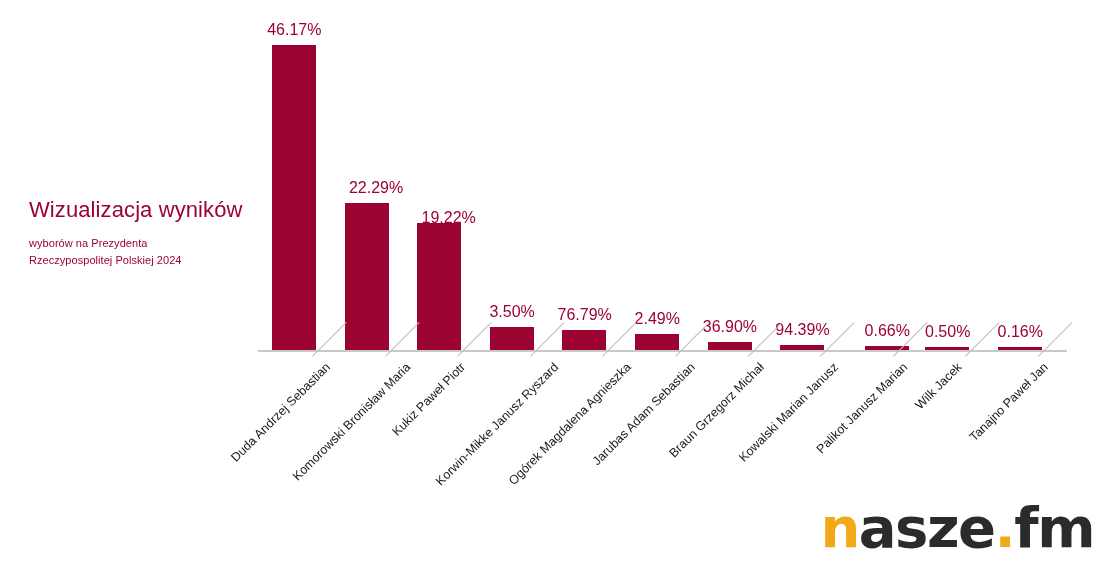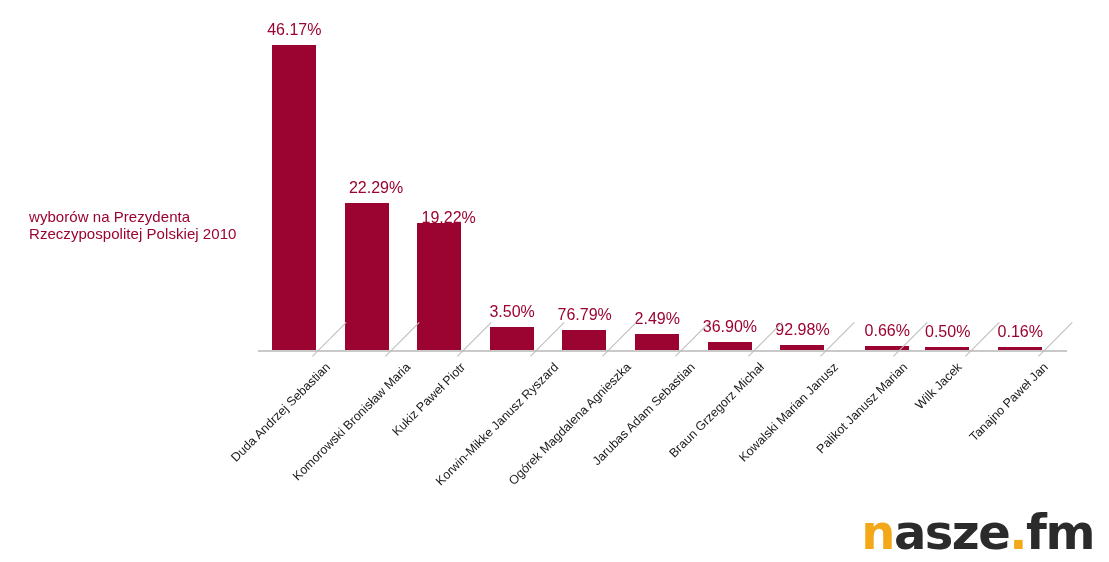--- a/index.html
+++ b/index.html
@@ -25,21 +25,21 @@
   }
   #chart-title {
     font-size: 22px;
     line-height: 27px;
     color: #9B0430;
     font-weight: normal;
     margin: 0;
     letter-spacing: 0.1px;
   }
   #chart-subtitle {
-    font-size: 15px;
+    font-size: 11px;
     line-height: 17px;
     color: #9B0430;
     margin: 0;
     padding-top: 12px;
     letter-spacing: 0.05px;
   }
 
   
   #plot-area {
     position: absolute;
@@ -115,36 +115,37 @@
     background: #bdbdbd;
     transform: rotate(-45deg);
     transform-origin: 0 0;
   }
 
   
   #logo {
     position: absolute;
     right: 15px;
     bottom: 6px;
-    font-size: 48px;
+    font-size: 56px;
     font-weight: bold;
     font-family: "DejaVu Sans", sans-serif;
     letter-spacing: -1.5px;
     line-height: 1;
     color: #2b2b2b;
   }
   #logo .accent { color: #F2A818; }
 </style>
 </head>
 <body>
 
 <div id="title-block">
+  <h1 id="chart-title">Wizualizacja wyników</h1>
   <p id="chart-subtitle">
     <span>wyborów na Prezydenta</span><br>
-    <span>Rzeczypospolitej Polskiej 2010</span>
+    <span>Rzeczypospolitej Polskiej 2024</span>
   </p>
 </div>
 
 <div id="plot-area">
   <div id="axis-line"></div>
   <div id="bars">
       <div class="bar-slot" style="left: 0px;">
         <div class="bar" title="Duda Andrzej Sebastian — 46.17%" style="height: 305px; background: rgb(155, 4, 48);"></div>
         <div class="bar-label" style="bottom: 311px; color: rgb(155, 4, 48);">46.17%</div>
       </div>
@@ -167,21 +168,21 @@
       <div class="bar-slot" style="left: 363px;">
         <div class="bar" title="Jarubas Adam Sebastian — 2.49%" style="height: 16.449px; background: rgb(155, 4, 48);"></div>
         <div class="bar-label" style="bottom: 22.449px; color: rgb(155, 4, 48);">2.49%</div>
       </div>
       <div class="bar-slot" style="left: 435.6px;">
         <div class="bar" title="Braun Grzegorz Michał — 1.28%" style="height: 8.45571px; background: rgb(155, 4, 48);"></div>
         <div class="bar-label" style="bottom: 14.4557px; color: rgb(155, 4, 48);">36.90%</div>
       </div>
       <div class="bar-slot" style="left: 508.2px;">
         <div class="bar" title="Kowalski Marian Janusz — 0.74%" style="height: 4.88846px; background: rgb(155, 4, 48);"></div>
-        <div class="bar-label" style="bottom: 10.8885px; color: rgb(155, 4, 48);">92.98%</div>
+        <div class="bar-label" style="bottom: 10.8885px; color: rgb(155, 4, 48);">94.39%</div>
       </div>
       <div class="bar-slot" style="left: 593px;">
         <div class="bar" title="Palikot Janusz Marian — 0.66%" style="height: 4.35997px; background: rgb(155, 4, 48);"></div>
         <div class="bar-label" style="bottom: 10.36px; color: rgb(155, 4, 48);">0.66%</div>
       </div>
       <div class="bar-slot" style="left: 653.4px;">
         <div class="bar" title="Wilk Jacek — 0.50%" style="height: 3.30301px; background: rgb(155, 4, 48);"></div>
         <div class="bar-label" style="bottom: 9.30301px; color: rgb(155, 4, 48);">0.50%</div>
       </div>
       <div class="bar-slot" style="left: 726px;">

